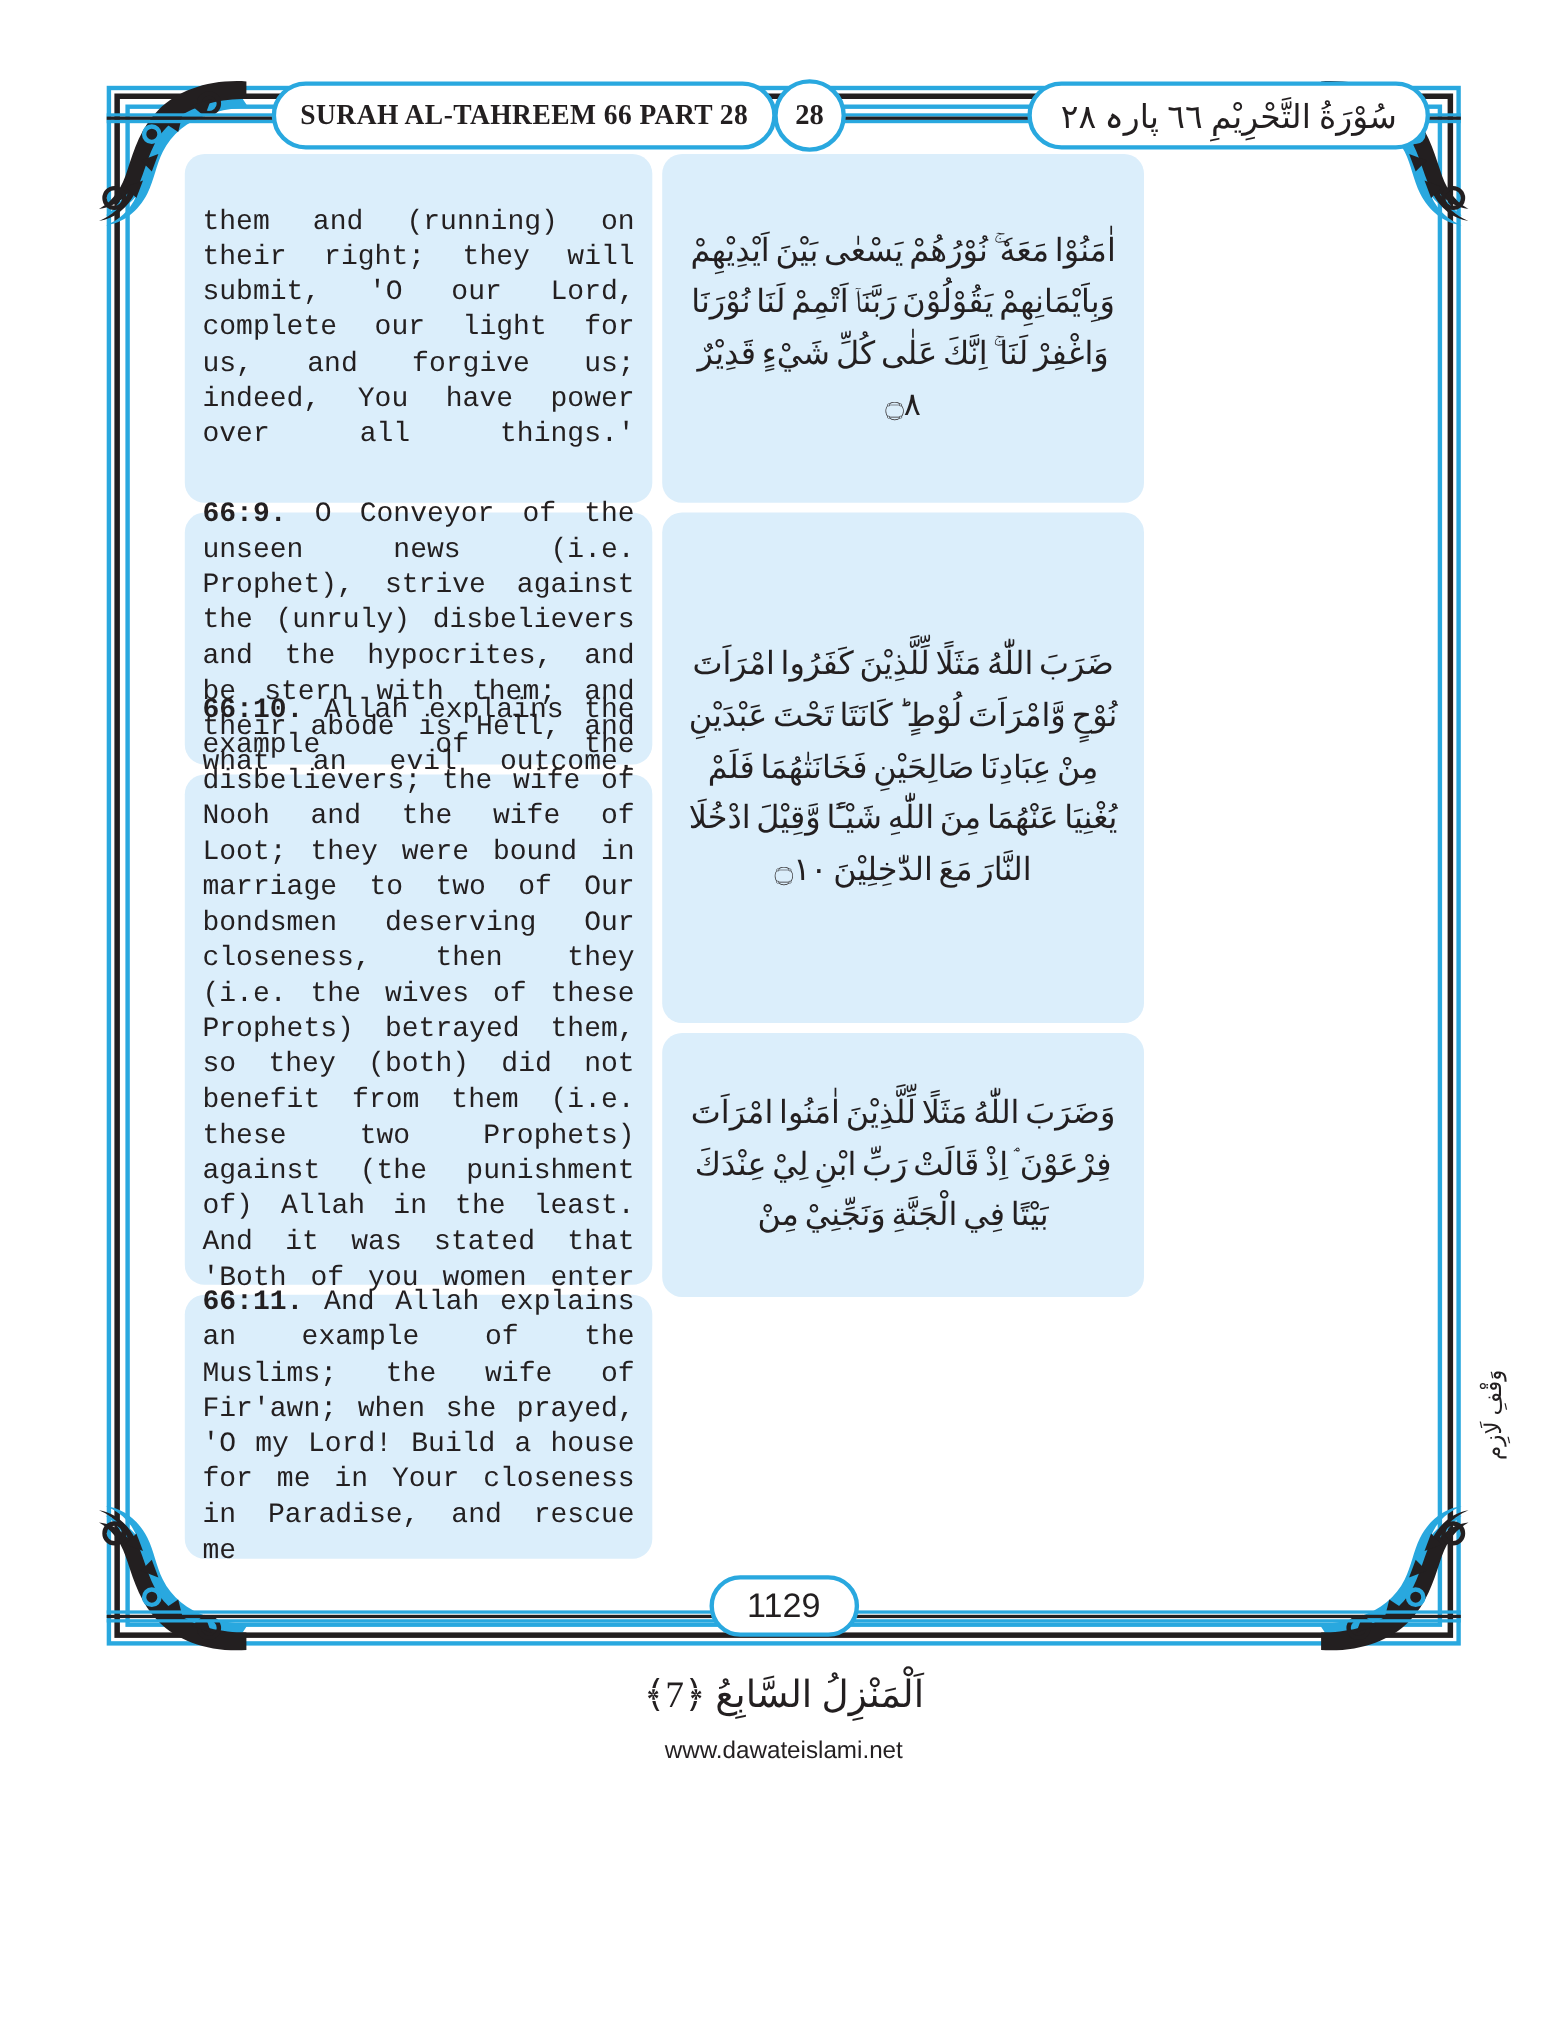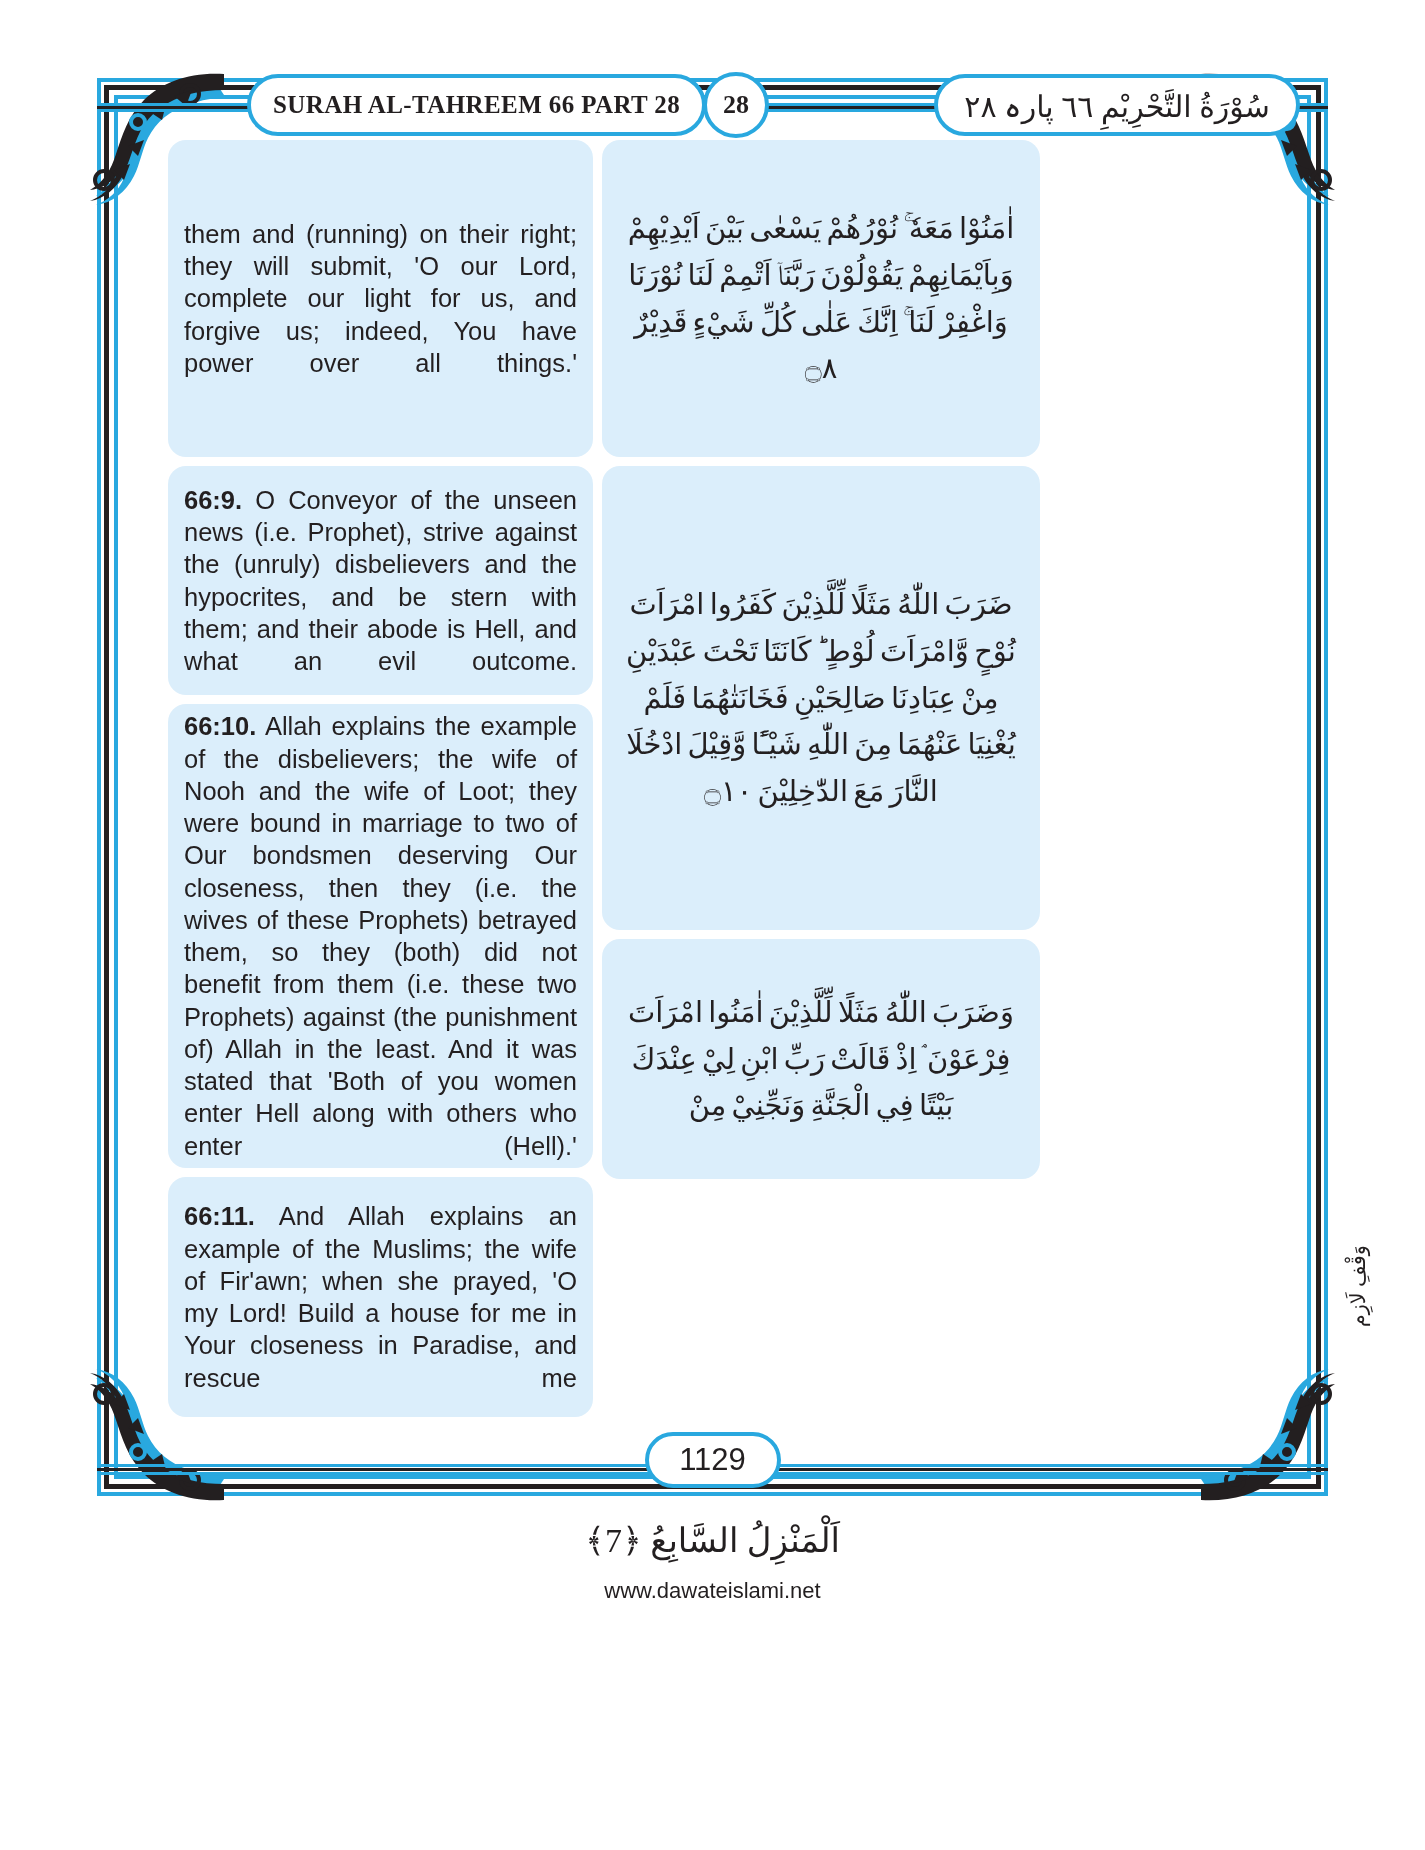--- a/index.html
+++ b/index.html
@@ -121,21 +121,21 @@
   .cell {
     background: #dbeefb;
     border-radius: 18px;
     padding: 18px 16px;
     display: flex;
     flex-direction: column;
     justify-content: center;
   }
 
   .en-text {
-    font-family: Liberation Sans, sans-serif;
+    font-family: Liberation Mono, monospace;
     font-size: 25.5px;
     line-height: 1.265;
     color: #231f20;
     text-align: justify;
     text-align-last: justify;
     hyphens: none;
   }
   .en-text .vno { font-weight: 700; }
 
   .ar-text {

